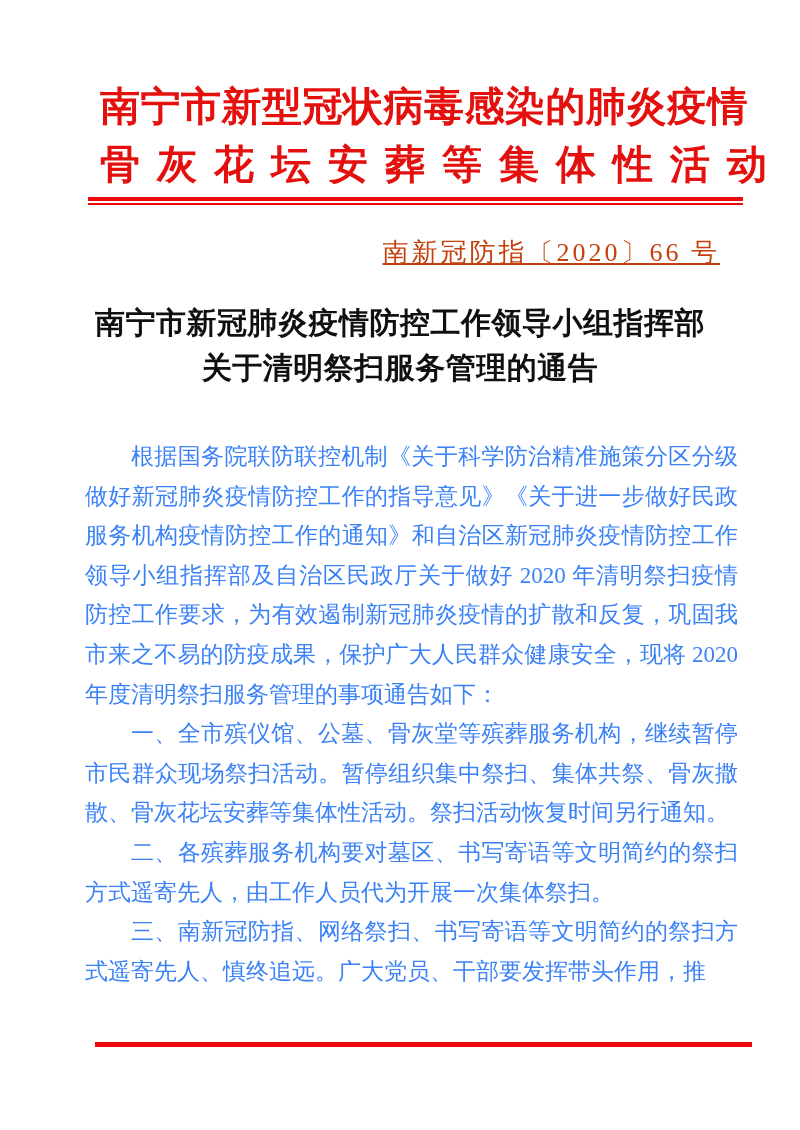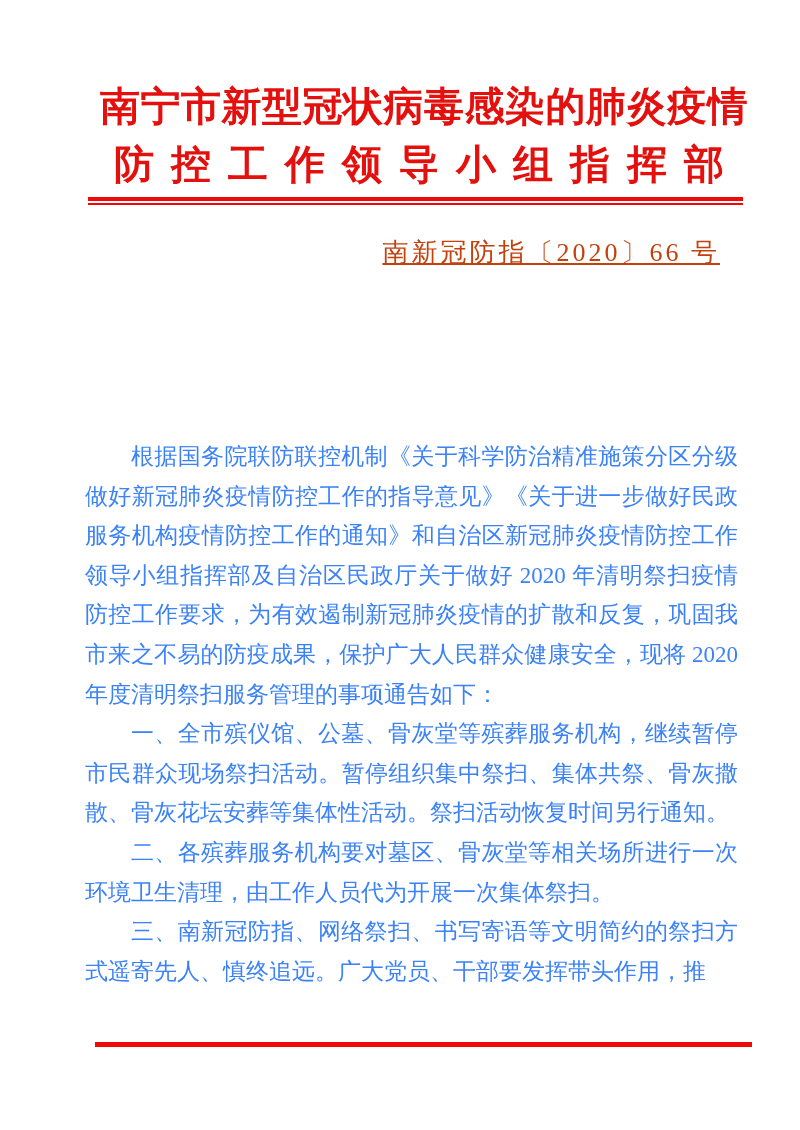--- a/index.html
+++ b/index.html
@@ -98,33 +98,37 @@
     background: #ee0a0a;
   }
 </style>
 </head>
 <body>
 
 <div class="page">
 
   <header class="letterhead">
     <div class="lh-line1">南宁市新型冠状病毒感染的肺炎疫情</div>
-    <div class="lh-line2">防控工作领导小组指挥部</div>
+    <div class="lh-line2">骨灰花坛安葬等集体性活动</div>
   </header>
 
   <div class="rule">
     <div class="rule-thick"></div>
     <div class="rule-thin"></div>
   </div>
 
   <div class="docnum">南新冠防指〔2020〕66 号</div>
 
+  <h1 class="title">
+    <span class="title-line">南宁市新冠肺炎疫情防控工作领导小组指挥部</span>
+    <span class="title-line">关于清明祭扫服务管理的通告</span>
+  </h1>
 
   <div class="doc-body">
     <p>根据国务院联防联控机制《关于科学防治精准施策分区分级做好新冠肺炎疫情防控工作的指导意见》《关于进一步做好民政服务机构疫情防控工作的通知》和自治区新冠肺炎疫情防控工作领导小组指挥部及自治区民政厅关于做好 2020 年清明祭扫疫情防控工作要求，为有效遏制新冠肺炎疫情的扩散和反复，巩固我市来之不易的防疫成果，保护广大人民群众健康安全，现将 2020 年度清明祭扫服务管理的事项通告如下：</p>
     <p>一、全市殡仪馆、公墓、骨灰堂等殡葬服务机构，继续暂停市民群众现场祭扫活动。暂停组织集中祭扫、集体共祭、骨灰撒散、骨灰花坛安葬等集体性活动。祭扫活动恢复时间另行通知。</p>
-    <p>二、各殡葬服务机构要对墓区、骨灰堂等相关场所进行一次环境卫生清理，由工作人员代为开展一次集体祭扫。</p>
+    <p>二、各殡葬服务机构要对墓区、书写寄语等文明简约的祭扫方式遥寄先人，由工作人员代为开展一次集体祭扫。</p>
     <p>三、南新冠防指、网络祭扫、书写寄语等文明简约的祭扫方式遥寄先人、慎终追远。广大党员、干部要发挥带头作用，推</p>
   </div>
 
   <div class="bottom-rule"></div>
 
 </div>
 
 </body></html>

